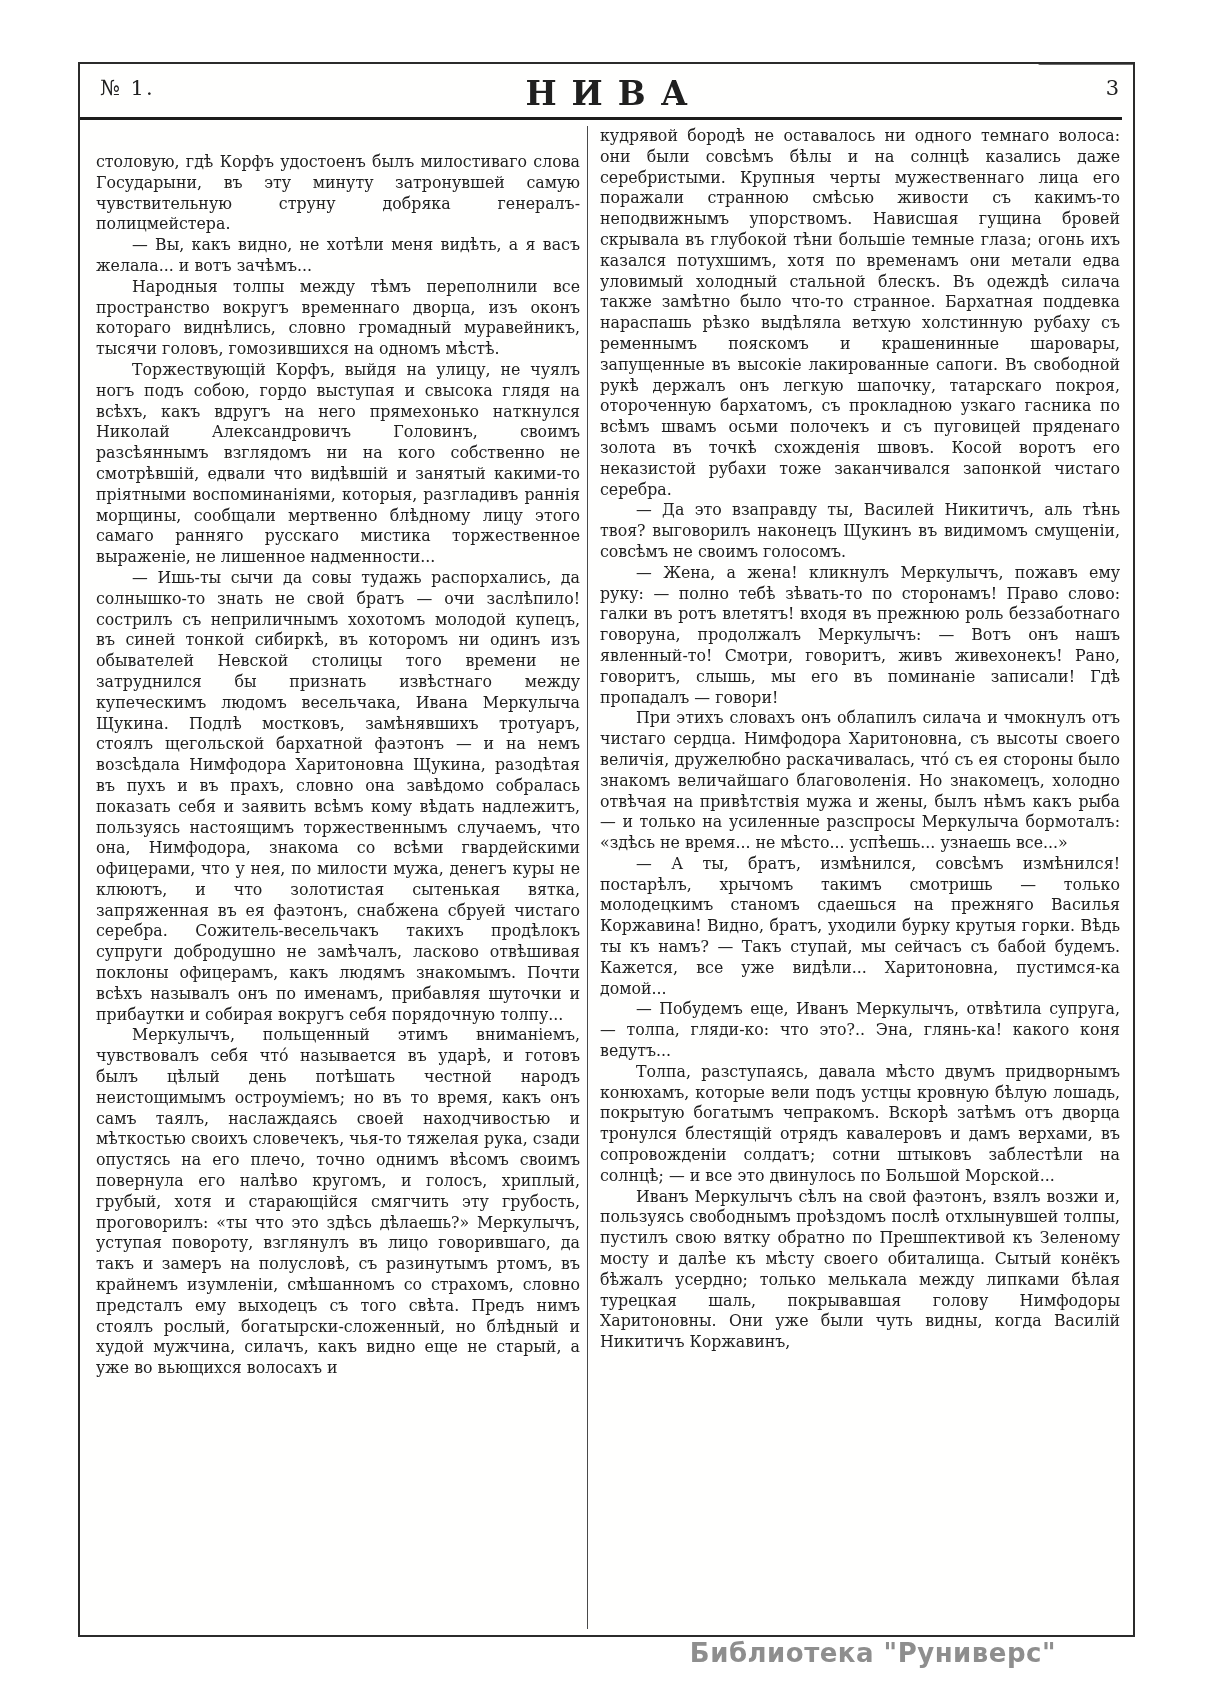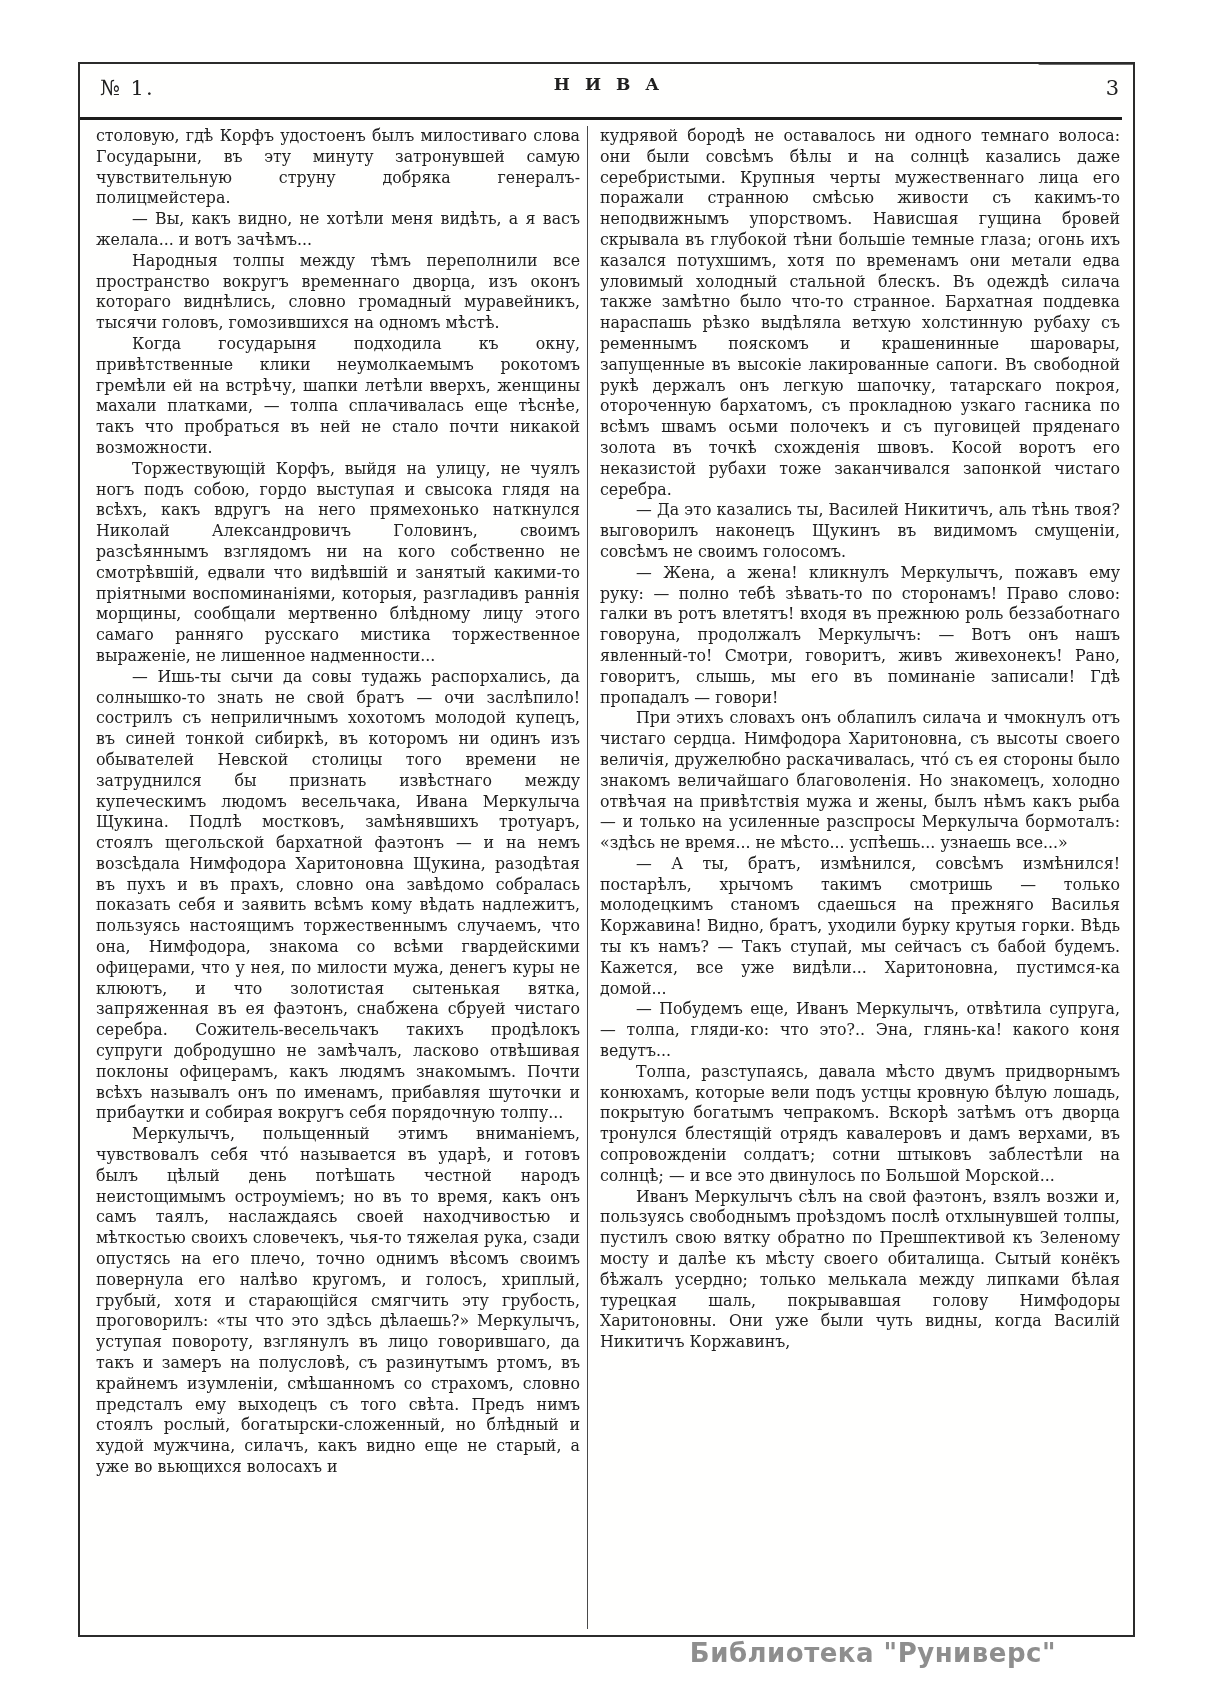--- a/index.html
+++ b/index.html
@@ -14,32 +14,32 @@
     position:absolute;left:78px;top:62px;width:1057px;height:1575px;
     box-sizing:border-box;
     border:2px solid #2b2b2b;
     background:#fffffe;
     overflow:hidden;
   }
   .masthead{position:absolute;top:0;left:0;right:0;height:53px;}
   .issue-no{position:absolute;left:20px;top:12px;font-size:21px;letter-spacing:2px;}
   .journal-title{
     position:absolute;left:0;right:0;top:10px;text-align:center;
-    font-size:17px;font-weight:bold;letter-spacing:15px;text-indent:15px;
+    font-size:33px;font-weight:bold;letter-spacing:15px;text-indent:15px;
   }
   .page-no{position:absolute;right:14px;top:12px;font-size:21px;}
   .head-rule{position:absolute;top:53px;left:0px;width:99%;height:3px;background:#1c1c1c;}
   .artifact{position:absolute;left:958px;top:-4px;width:96px;height:5px;background:#3a3a3a;opacity:.75;border-radius:2px;}
 
   .cols{position:absolute;top:62px;left:0;right:0;bottom:6px;display:flex;}
   .col{
     font-size:15.8px;line-height:20.8px;text-align:justify;
     overflow:hidden;
   }
-  .col-left{width:484px;margin-left:16px;}
+  .col-left{width:484px;margin-left:16px;margin-top:26px;}
   .col-divider{width:1px;background:#4a4a4a;margin-left:7px;}
   .col-right{flex:1;margin-left:12px;margin-right:13px;}
   p.para{margin:0;padding:0;}
   p.para.indent{text-indent:36px;}
 
   .watermark{
     position:absolute;right:152px;top:1638px;
     font-family:"DejaVu Sans", sans-serif;
     font-weight:bold;font-size:26px;color:#8e8e8e;letter-spacing:0.5px;
   }
@@ -54,29 +54,28 @@
     <span class="page-no">3</span>
     <span class="artifact"></span>
   </div>
   <div class="head-rule"></div>
 
   <div class="cols">
     <div class="col col-left">
         <p class="para">столовую, гдѣ Корфъ удостоенъ былъ милостиваго слова Государыни, въ эту минуту затронувшей самую чувствительную струну добряка генералъ-полицмейстера.</p>
         <p class="para indent">— Вы, какъ видно, не хотѣли меня видѣть, а я васъ желала... и вотъ зачѣмъ...</p>
         <p class="para indent">Народныя толпы между тѣмъ переполнили все пространство вокругъ временнаго дворца, изъ оконъ котораго виднѣлись, словно громадный муравейникъ, тысячи головъ, гомозившихся на одномъ мѣстѣ.</p>
-        <p class="para indent">Когда государыня подходила къ окну, привѣтственные клики неумолкаемымъ рокотомъ гремѣли ей на встрѣчу, шапки летѣли вверхъ, женщины махали платками, — толпа сплачивалась еще тѣснѣе, такъ что пробраться въ ней не стало почти никакой возможности.</p>
         <p class="para indent">Торжествующій Корфъ, выйдя на улицу, не чуялъ ногъ подъ собою, гордо выступая и свысока глядя на всѣхъ, какъ вдругъ на него прямехонько наткнулся Николай Александровичъ Головинъ, своимъ разсѣяннымъ взглядомъ ни на кого собственно не смотрѣвшій, едвали что видѣвшій и занятый какими-то пріятными воспоминаніями, которыя, разгладивъ раннія морщины, сообщали мертвенно блѣдному лицу этого самаго ранняго русскаго мистика торжественное выраженіе, не лишенное надменности...</p>
         <p class="para indent">— Ишь-ты сычи да совы тудажь распорхались, да солнышко-то знать не свой братъ — очи заслѣпило! сострилъ съ неприличнымъ хохотомъ молодой купецъ, въ синей тонкой сибиркѣ, въ которомъ ни одинъ изъ обывателей Невской столицы того времени не затруднился бы признать извѣстнаго между купеческимъ людомъ весельчака, Ивана Меркулыча Щукина. Подлѣ мостковъ, замѣнявшихъ тротуаръ, стоялъ щегольской бархатной фаэтонъ — и на немъ возсѣдала Нимфодора Харитоновна Щукина, разодѣтая въ пухъ и въ прахъ, словно она завѣдомо собралась показать себя и заявить всѣмъ кому вѣдать надлежитъ, пользуясь настоящимъ торжественнымъ случаемъ, что она, Нимфодора, знакома со всѣми гвардейскими офицерами, что у нея, по милости мужа, денегъ куры не клюютъ, и что золотистая сытенькая вятка, запряженная въ ея фаэтонъ, снабжена сбруей чистаго серебра. Сожитель-весельчакъ такихъ продѣлокъ супруги добродушно не замѣчалъ, ласково отвѣшивая поклоны офицерамъ, какъ людямъ знакомымъ. Почти всѣхъ называлъ онъ по именамъ, прибавляя шуточки и прибаутки и собирая вокругъ себя порядочную толпу...</p>
         <p class="para indent">Меркулычъ, польщенный этимъ вниманіемъ, чувствовалъ себя чтó называется въ ударѣ, и готовъ былъ цѣлый день потѣшать честной народъ неистощимымъ остроуміемъ; но въ то время, какъ онъ самъ таялъ, наслаждаясь своей находчивостью и мѣткостью своихъ словечекъ, чья-то тяжелая рука, сзади опустясь на его плечо, точно однимъ вѣсомъ своимъ повернула его налѣво кругомъ, и голосъ, хриплый, грубый, хотя и старающійся смягчить эту грубость, проговорилъ: «ты что это здѣсь дѣлаешь?» Меркулычъ, уступая повороту, взглянулъ въ лицо говорившаго, да такъ и замеръ на полусловѣ, съ разинутымъ ртомъ, въ крайнемъ изумленіи, смѣшанномъ со страхомъ, словно предсталъ ему выходецъ съ того свѣта. Предъ нимъ стоялъ рослый, богатырски-сложенный, но блѣдный и худой мужчина, силачъ, какъ видно еще не старый, а уже во вьющихся волосахъ и</p>
       </div>
     <div class="col-divider"></div>
     <div class="col col-right">
         <p class="para">кудрявой бородѣ не оставалось ни одного темнаго волоса: они были совсѣмъ бѣлы и на солнцѣ казались даже серебристыми. Крупныя черты мужественнаго лица его поражали странною смѣсью живости съ какимъ-то неподвижнымъ упорствомъ. Нависшая гущина бровей скрывала въ глубокой тѣни большіе темные глаза; огонь ихъ казался потухшимъ, хотя по временамъ они метали едва уловимый холодный стальной блескъ. Въ одеждѣ силача также замѣтно было что-то странное. Бархатная поддевка нараспашь рѣзко выдѣляла ветхую холстинную рубаху съ ременнымъ пояскомъ и крашенинные шаровары, запущенные въ высокіе лакированные сапоги. Въ свободной рукѣ держалъ онъ легкую шапочку, татарскаго покроя, отороченную бархатомъ, съ прокладною узкаго гасника по всѣмъ швамъ осьми полочекъ и съ пуговицей пряденаго золота въ точкѣ схожденія швовъ. Косой воротъ его неказистой рубахи тоже заканчивался запонкой чистаго серебра.</p>
-        <p class="para indent">— Да это казались ты, Василей Никитичъ, аль тѣнь твоя? выговорилъ наконецъ Щукинъ въ видимомъ смущеніи, совсѣмъ не своимъ голосомъ.</p>
+        <p class="para indent">— Да это взаправду ты, Василей Никитичъ, аль тѣнь твоя? выговорилъ наконецъ Щукинъ въ видимомъ смущеніи, совсѣмъ не своимъ голосомъ.</p>
         <p class="para indent">— Жена, а жена! кликнулъ Меркулычъ, пожавъ ему руку: — полно тебѣ зѣвать-то по сторонамъ! Право слово: галки въ ротъ влетятъ! входя въ прежнюю роль беззаботнаго говоруна, продолжалъ Меркулычъ: — Вотъ онъ нашъ явленный-то! Смотри, говоритъ, живъ живехонекъ! Рано, говоритъ, слышь, мы его въ поминаніе записали! Гдѣ пропадалъ — говори!</p>
         <p class="para indent">При этихъ словахъ онъ облапилъ силача и чмокнулъ отъ чистаго сердца. Нимфодора Харитоновна, съ высоты своего величія, дружелюбно раскачивалась, чтó съ ея стороны было знакомъ величайшаго благоволенія. Но знакомецъ, холодно отвѣчая на привѣтствія мужа и жены, былъ нѣмъ какъ рыба — и только на усиленные разспросы Меркулыча бормоталъ: «здѣсь не время... не мѣсто... успѣешь... узнаешь все...»</p>
         <p class="para indent">— А ты, братъ, измѣнился, совсѣмъ измѣнился! постарѣлъ, хрычомъ такимъ смотришь — только молодецкимъ станомъ сдаешься на прежняго Василья Коржавина! Видно, братъ, уходили бурку крутыя горки. Вѣдь ты къ намъ? — Такъ ступай, мы сейчасъ съ бабой будемъ. Кажется, все уже видѣли... Харитоновна, пустимся-ка домой...</p>
         <p class="para indent">— Побудемъ еще, Иванъ Меркулычъ, отвѣтила супруга, — толпа, гляди-ко: что это?.. Эна, глянь-ка! какого коня ведутъ...</p>
         <p class="para indent">Толпа, разступаясь, давала мѣсто двумъ придворнымъ конюхамъ, которые вели подъ устцы кровную бѣлую лошадь, покрытую богатымъ чепракомъ. Вскорѣ затѣмъ отъ дворца тронулся блестящій отрядъ кавалеровъ и дамъ верхами, въ сопровожденіи солдатъ; сотни штыковъ заблестѣли на солнцѣ; — и все это двинулось по Большой Морской...</p>
         <p class="para indent">Иванъ Меркулычъ сѣлъ на свой фаэтонъ, взялъ возжи и, пользуясь свободнымъ проѣздомъ послѣ отхлынувшей толпы, пустилъ свою вятку обратно по Прешпективой къ Зеленому мосту и далѣе къ мѣсту своего обиталища. Сытый конёкъ бѣжалъ усердно; только мелькала между липками бѣлая турецкая шаль, покрывавшая голову Нимфодоры Харитоновны. Они уже были чуть видны, когда Василій Никитичъ Коржавинъ,</p>
       </div>
   </div>
 </div>
 

